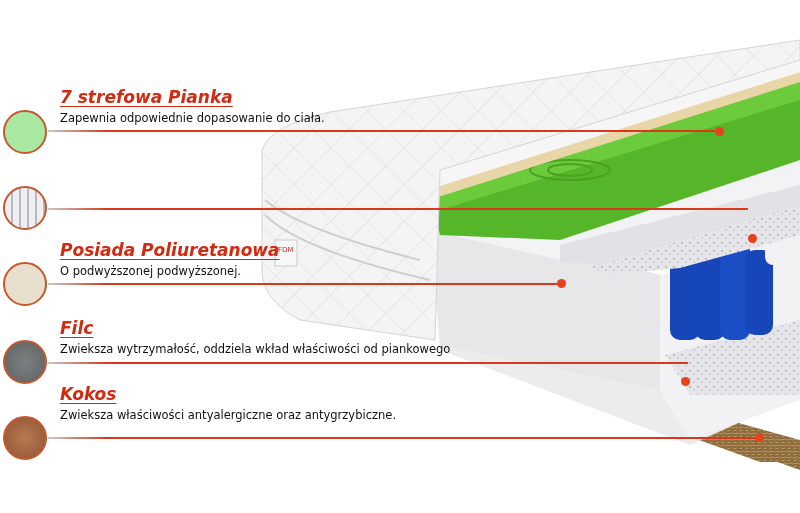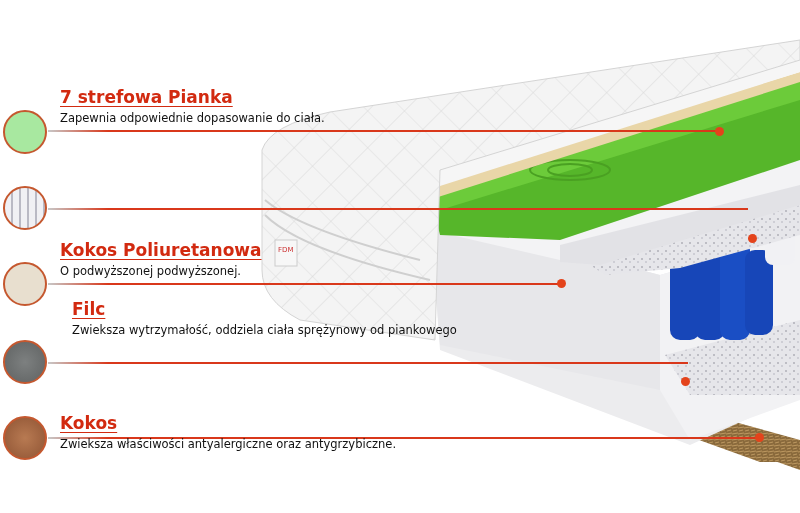--- a/index.html
+++ b/index.html
@@ -5,21 +5,21 @@
   html, body { margin: 0; padding: 0; }
   body {
     width: 800px; height: 513px; overflow: hidden; position: relative;
     background: #ffffff;
     font-family: "Liberation Sans", "DejaVu Sans", sans-serif;
   }
   .scene { position: absolute; left: 0; top: 0; width: 800px; height: 513px; }
   .label-block { position: absolute; left: 60px; }
   .layer-title {
     font-family: "DejaVu Sans", sans-serif;
-    font-weight: bold; color: #d22a10;
+    font-style: italic; font-weight: bold; color: #d22a10;
     font-size: 17px; text-decoration: underline; text-decoration-thickness: 1px;
     text-underline-offset: 3px; white-space: nowrap; line-height: 20px;
   }
   .layer-desc {
     font-family: "DejaVu Sans", sans-serif;
     color: #111; font-size: 11.5px; white-space: nowrap;
     margin-top: 4px; line-height: 14px;
   }
   .swatch {
     position: absolute; left: 3px; width: 44px; height: 44px; border-radius: 50%;
@@ -112,24 +112,24 @@
   <div class="swatch" style="top:340px;background:radial-gradient(circle,#7d8080 0,#5f6262 100%);"></div>
   <div class="swatch" style="top:416px;background:radial-gradient(circle,#b87a52 0,#8f5434 100%);"></div>
 
   <div class="label-block" style="top:87px;">
     <div class="layer-title">7 strefowa Pianka</div>
     <div class="layer-desc">Zapewnia odpowiednie dopasowanie do ciała.</div>
   </div>
   <div class="label-block" style="top:164px;">
   </div>
   <div class="label-block" style="top:240px;">
-    <div class="layer-title">Kokos Poliuretanowa</div>
+    <div class="layer-title">Posiada Poliuretanowa</div>
     <div class="layer-desc">O podwyższonej podwyższonej.</div>
   </div>
-  <div class="label-block" style="top:299px;margin-left:12px;">
+  <div class="label-block" style="top:318px;">
     <div class="layer-title">Filc</div>
-    <div class="layer-desc">Zwieksza wytrzymałość, oddziela ciała sprężynowy od piankowego</div>
+    <div class="layer-desc">Zwieksza wytrzymałość, oddziela wkład właściwości od piankowego</div>
   </div>
-  <div class="label-block" style="top:413px;">
+  <div class="label-block" style="top:384px;">
     <div class="layer-title">Kokos</div>
     <div class="layer-desc">Zwieksza właściwości antyalergiczne oraz antygrzybiczne.</div>
   </div>
 </div>
 
 </body></html>

